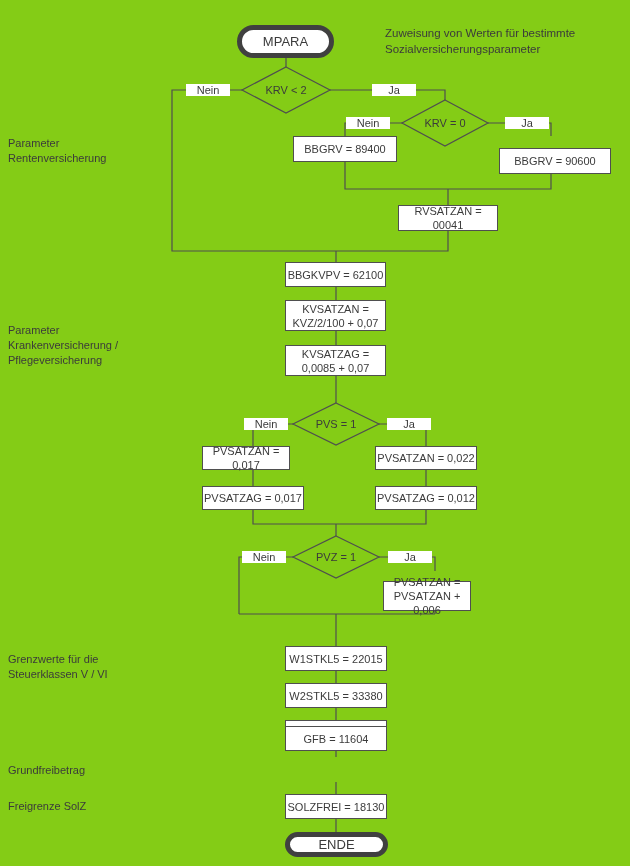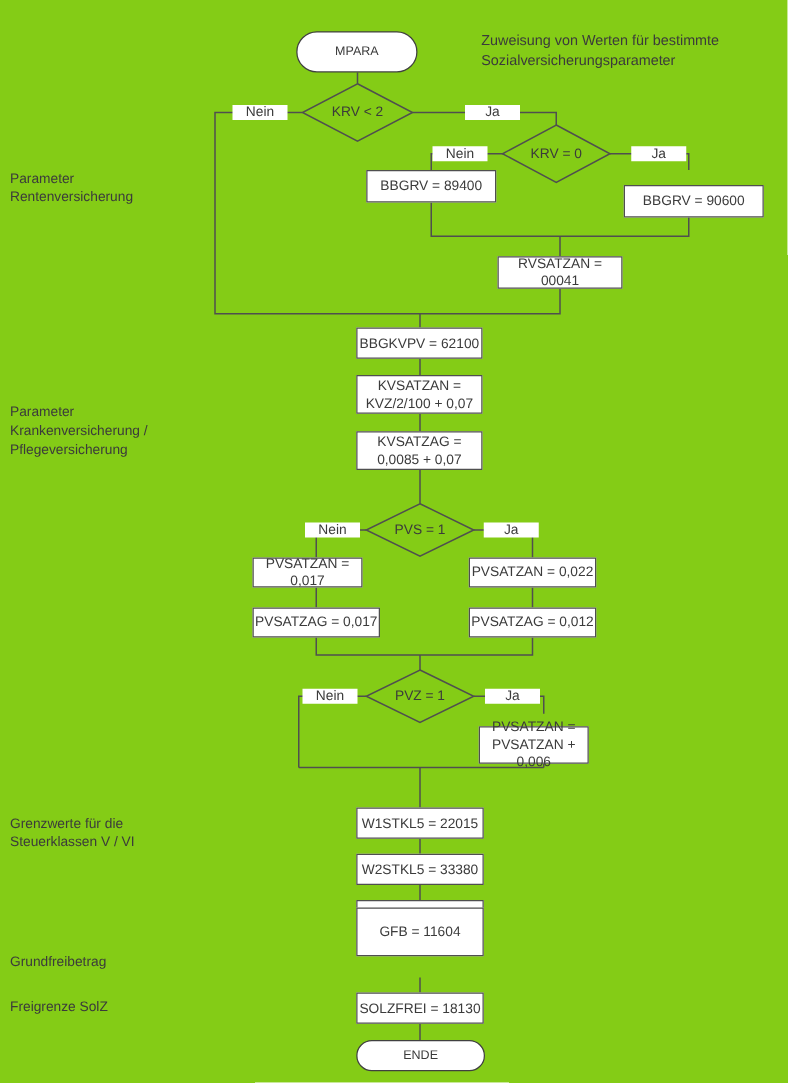--- a/index.html
+++ b/index.html
@@ -2,23 +2,23 @@
 <html><head>
 <meta charset="utf-8">
 <style>
   html,body{margin:0;padding:0;background:#fff;}
   #page{position:relative;width:630px;height:866px;background:#84cc16;
         font-family:"Liberation Sans",sans-serif;color:#3b3b3b;overflow:hidden;}
   #wires{position:absolute;left:0;top:0;width:630px;height:866px;}
   .box{position:absolute;border:1px solid #4f4f4f;background:#fff;
        display:flex;align-items:center;justify-content:center;text-align:center;
        font-size:11px;line-height:14px;white-space:pre-line;box-sizing:border-box;}
-  .terminator{position:absolute;border:1px solid #404040;background:#fff;
+  .terminator{position:absolute;border:5px solid #404040;background:#fff;
        display:flex;align-items:center;justify-content:center;text-align:center;
-       font-size:10px;box-sizing:border-box;}
+       font-size:13px;box-sizing:border-box;}
   .dlabel{position:absolute;width:100px;text-align:center;font-size:11px;line-height:13px;}
   .elabel{position:absolute;width:44px;text-align:center;font-size:11px;line-height:12px;
           background:#fff;}
   .side{position:absolute;font-size:11px;line-height:15px;white-space:pre-line;}
   .title{position:absolute;left:385px;top:25px;font-size:11.5px;line-height:16px;white-space:pre-line;}
 </style>
 </head>
 <body>
 
 <div id="page">
@@ -97,16 +97,16 @@
 0,0085 + 0,07</div>
   <div class="box" style="left:202px;top:446px;width:88px;height:24px">PVSATZAN = 0,017</div>
   <div class="box" style="left:375px;top:446px;width:102px;height:24px">PVSATZAN = 0,022</div>
   <div class="box" style="left:202px;top:486px;width:102px;height:24px">PVSATZAG = 0,017</div>
   <div class="box" style="left:375px;top:486px;width:102px;height:24px">PVSATZAG = 0,012</div>
   <div class="box" style="left:383px;top:581px;width:88px;height:30px">PVSATZAN =
 PVSATZAN + 0,006</div>
   <div class="box" style="left:285px;top:646px;width:102px;height:25px">W1STKL5 = 22015</div>
   <div class="box" style="left:285px;top:683px;width:102px;height:25px">W2STKL5 = 33380</div>
   <div class="box" style="left:285px;top:720px;width:102px;height:25px">W3STKL5 = 222260</div>
-  <div class="box" style="left:285px;top:726px;width:102px;height:39px">GFB = 11604</div>
+  <div class="box" style="left:285px;top:726px;width:102px;height:25px">GFB = 11604</div>
   <div class="box" style="left:285px;top:794px;width:102px;height:25px">SOLZFREI = 18130</div>
 
 </div>
 
 </body></html>

